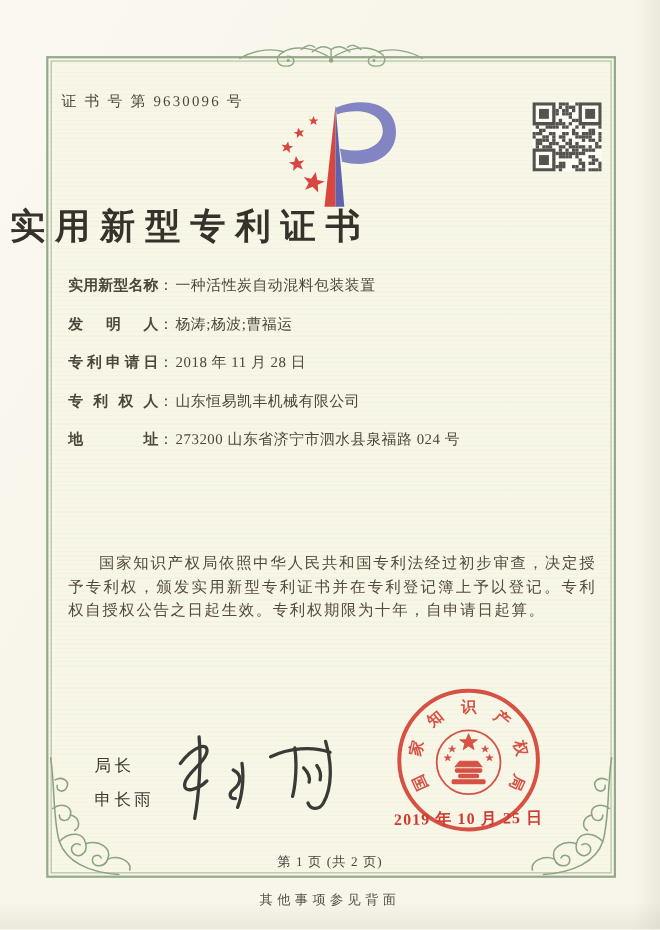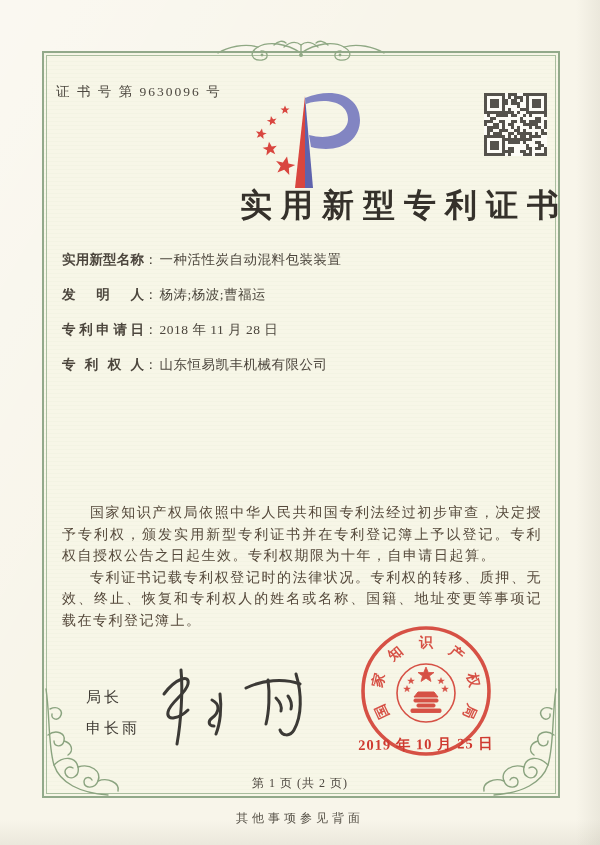--- a/index.html
+++ b/index.html
@@ -37,21 +37,21 @@
     position:absolute;left:56px;top:83px;
     font-size:13.5px;color:#4c473f;letter-spacing:2px;
   }
   .qr{position:absolute;left:484px;top:93px;width:63px;height:63px;}
   .qr svg{display:block;}
 
   .logo{position:absolute;left:238px;top:90px;width:150px;height:106px;}
 
   .title{
     position:absolute;left:0;top:184px;width:568px;
-    text-align:right;font-size:32px;font-weight:600;color:#35312b;
+    text-align:left;font-size:32px;font-weight:600;color:#35312b;
     letter-spacing:9px;text-indent:9px;
   }
 
   .fields{
     position:absolute;left:62px;top:249px;width:486px;
     display:flex;flex-direction:column;gap:14px;
     font-size:13.5px;color:#4c463d;
   }
   .frow{line-height:21px;white-space:nowrap;}
   .flabel{
@@ -335,25 +335,27 @@
     </div>
     <div class="frow">
       <span class="flabel">发明人</span><span class="fcolon">：</span><span class="fvalue">杨涛;杨波;曹福运</span>
     </div>
     <div class="frow">
       <span class="flabel">专利申请日</span><span class="fcolon">：</span><span class="fvalue">2018 年 11 月 28 日</span>
     </div>
     <div class="frow">
       <span class="flabel">专利权人</span><span class="fcolon">：</span><span class="fvalue">山东恒易凯丰机械有限公司</span>
     </div>
+    <div class="frow">
+      <span class="flabel">地址</span><span class="fcolon">：</span><span class="fvalue">273200 山东省济宁市泗水县泉福路 024 号</span>
+    </div>
   </div>
 
   <div class="paragraphs">
     <p>国家知识产权局依照中华人民共和国专利法经过初步审查，决定授予专利权，颁发实用新型专利证书并在专利登记簿上予以登记。专利权自授权公告之日起生效。专利权期限为十年，自申请日起算。</p>
-    <p>专利证书记载专利权登记时的法律状况。专利权的转移、质押、无效、终止、恢复和专利权人的姓名或名称、国籍、地址变更等事项记载在专利登记簿上。</p>
   </div>
 
   <div class="sig-block">
     <div>局长</div>
     <div>申长雨</div>
   </div>
 
   <svg class="signature" width="175" height="100" viewBox="0 0 175 100">
     <g fill="none" stroke="#3c3a36" stroke-width="3" stroke-linecap="round" stroke-linejoin="round">
 

